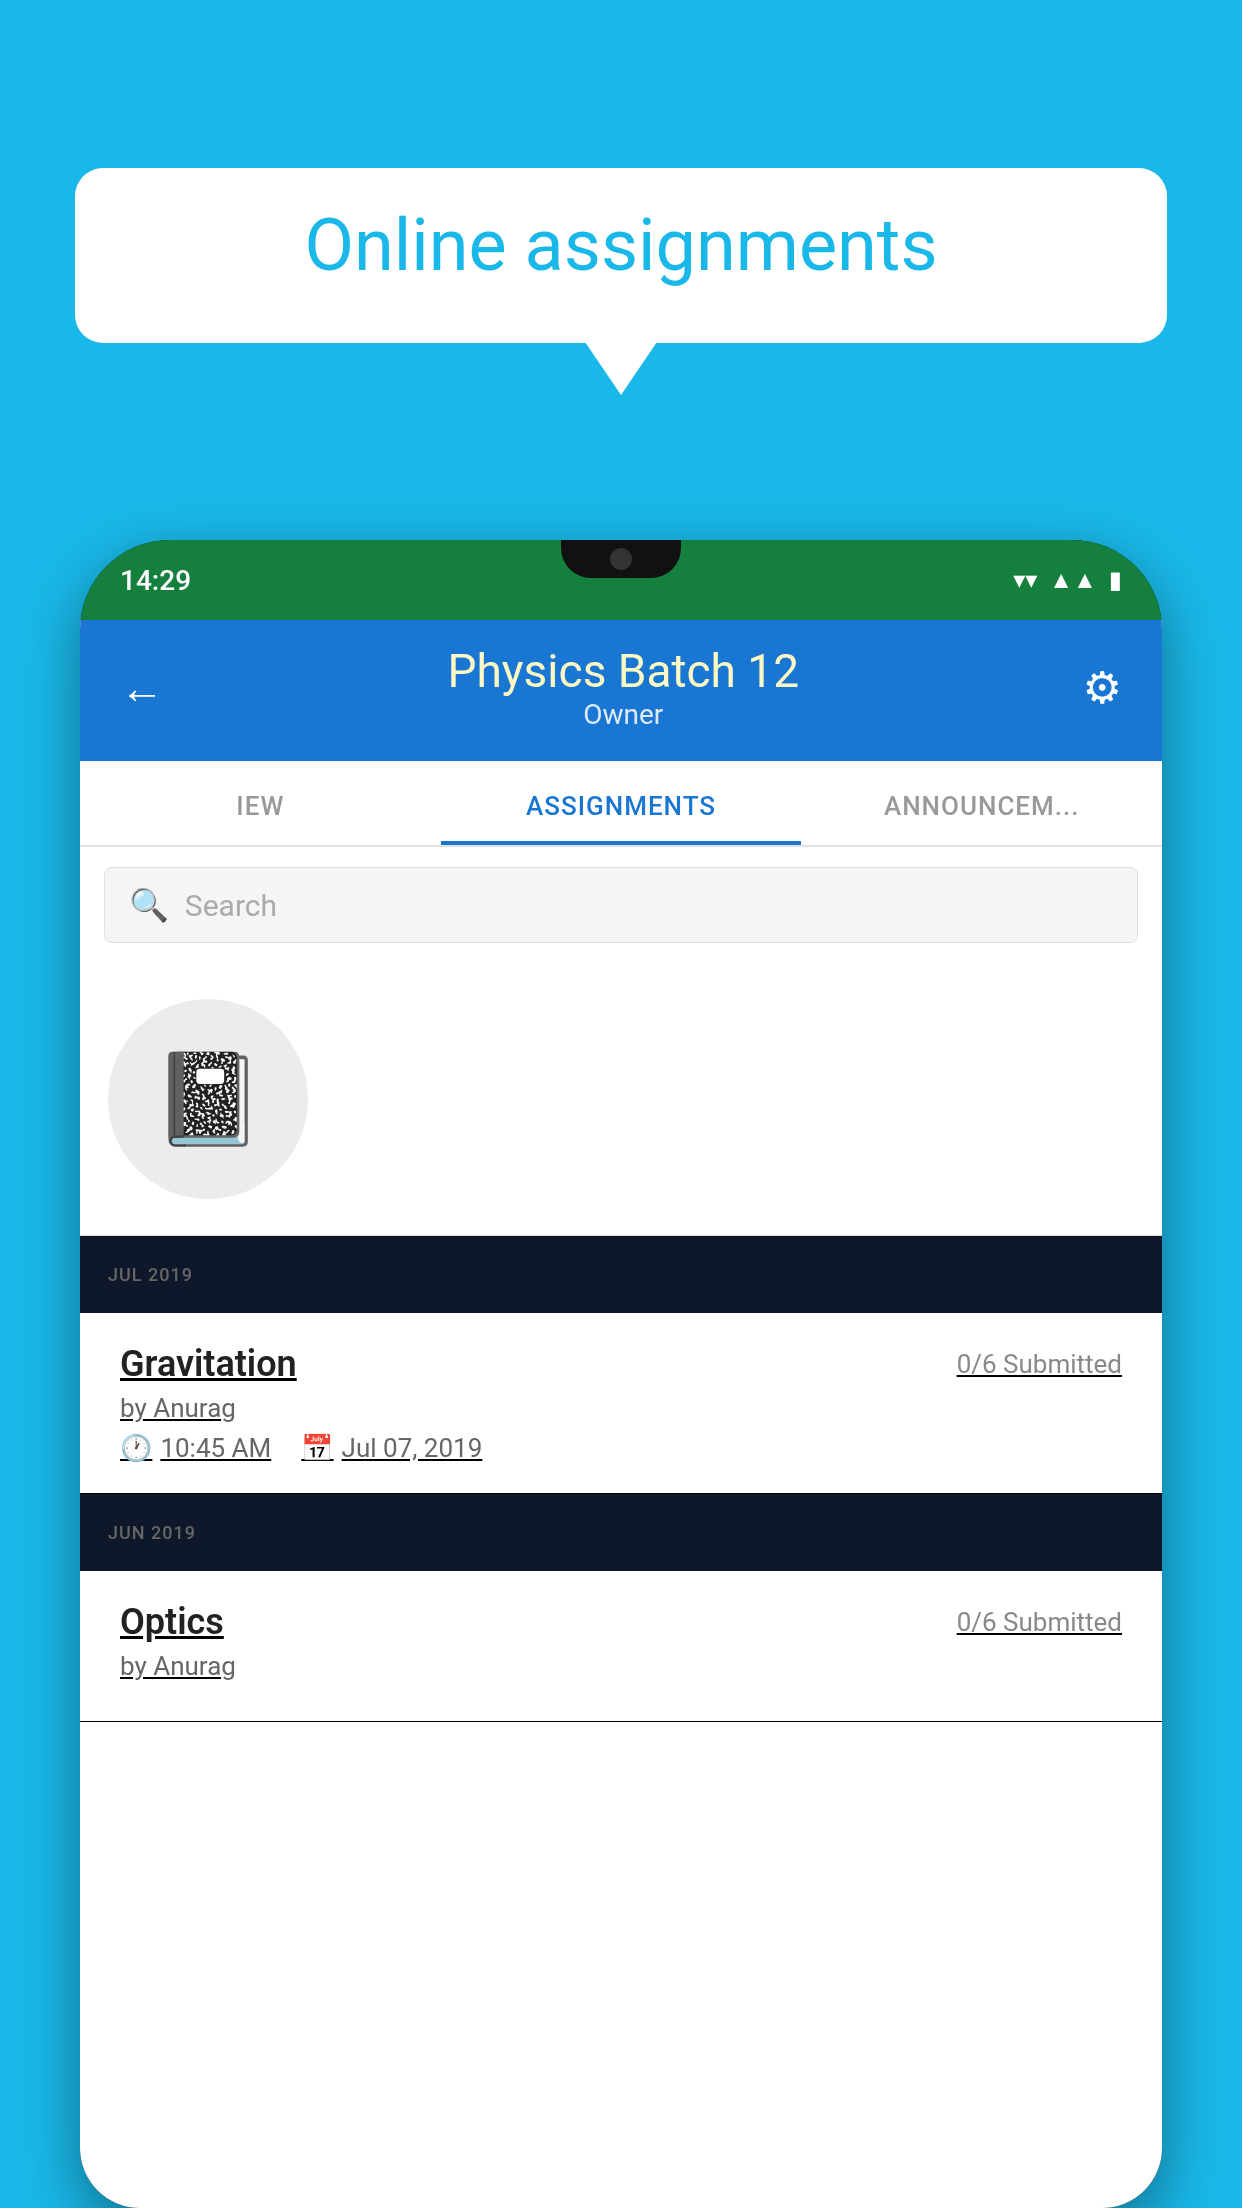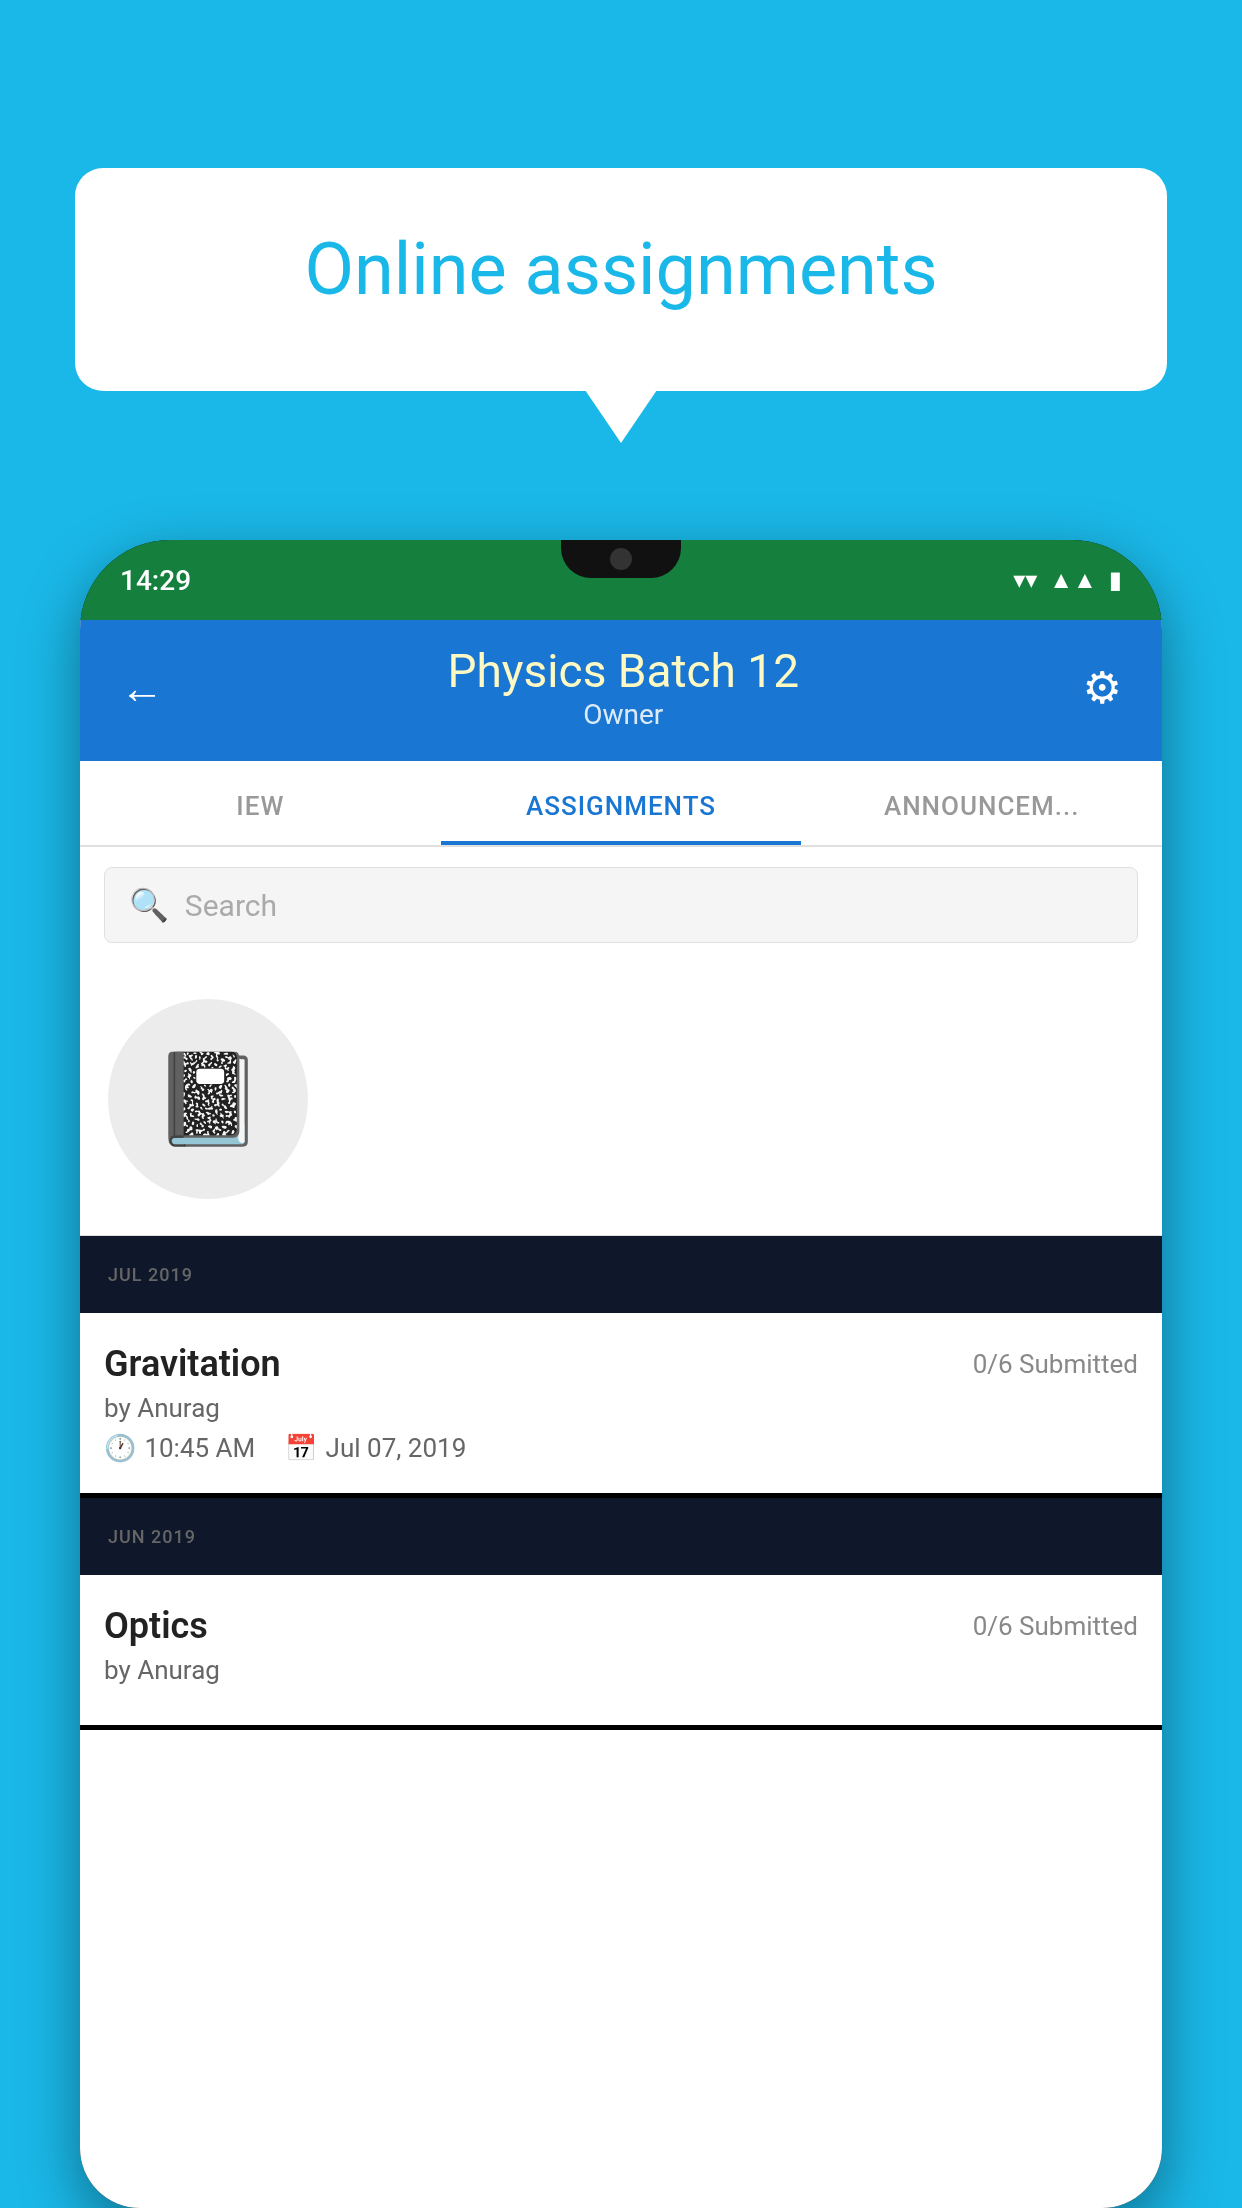--- a/index.html
+++ b/index.html
@@ -14,21 +14,21 @@
     }
 
     
     .speech-bubble {
       position: absolute;
       top: 168px;
       left: 75px;
       right: 75px;
       background: white;
       border-radius: 28px;
-      padding: 59px 70px;
+      padding: 35px 70px;
       text-align: center;
     }
     .speech-bubble::after {
       content: '';
       position: absolute;
       bottom: -52px;
       left: 50%;
       transform: translateX(-50%);
       width: 0;
       height: 0;
@@ -239,22 +239,23 @@
       padding: 28px 28px;
       font-size: 18px;
       color: #666;
       font-weight: 500;
       letter-spacing: 1px;
     }
 
     
     .assignment-item {
       background: white;
-      padding: 30px 24px;
-      border-bottom: 5px solid #000000;
+      padding: 30px 40px;
+      border-bottom: 1px solid #000000;
+      text-decoration: underline;
     }
     .assignment-row-top {
       display: flex;
       justify-content: space-between;
       align-items: center;
       margin-bottom: 8px;
     }
     .assignment-name {
       font-size: 36px;
       font-weight: 600;

